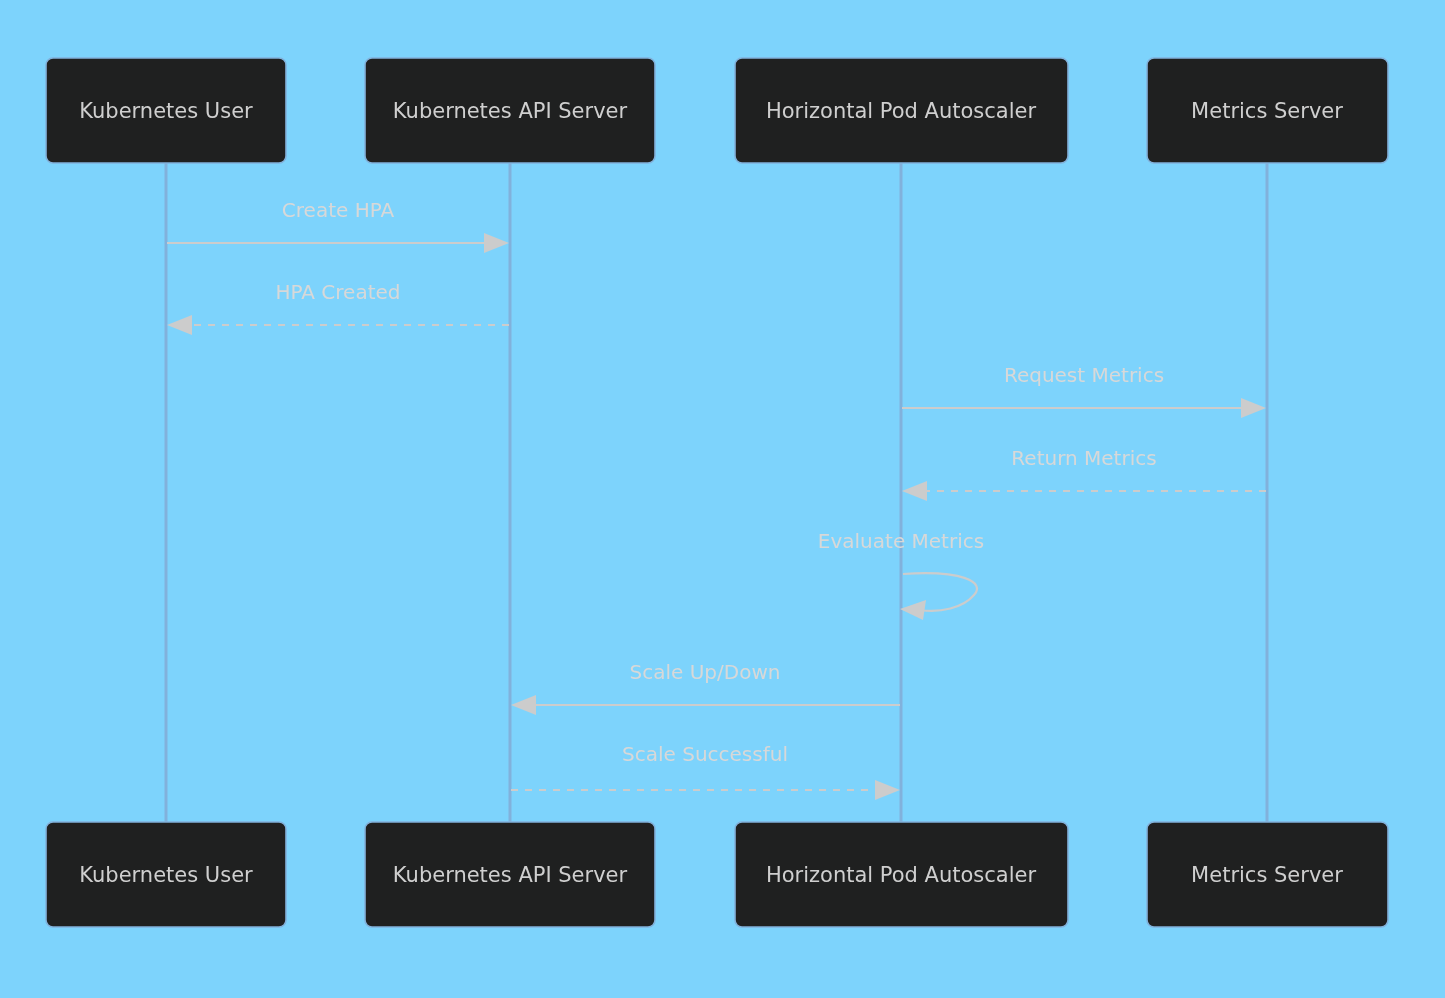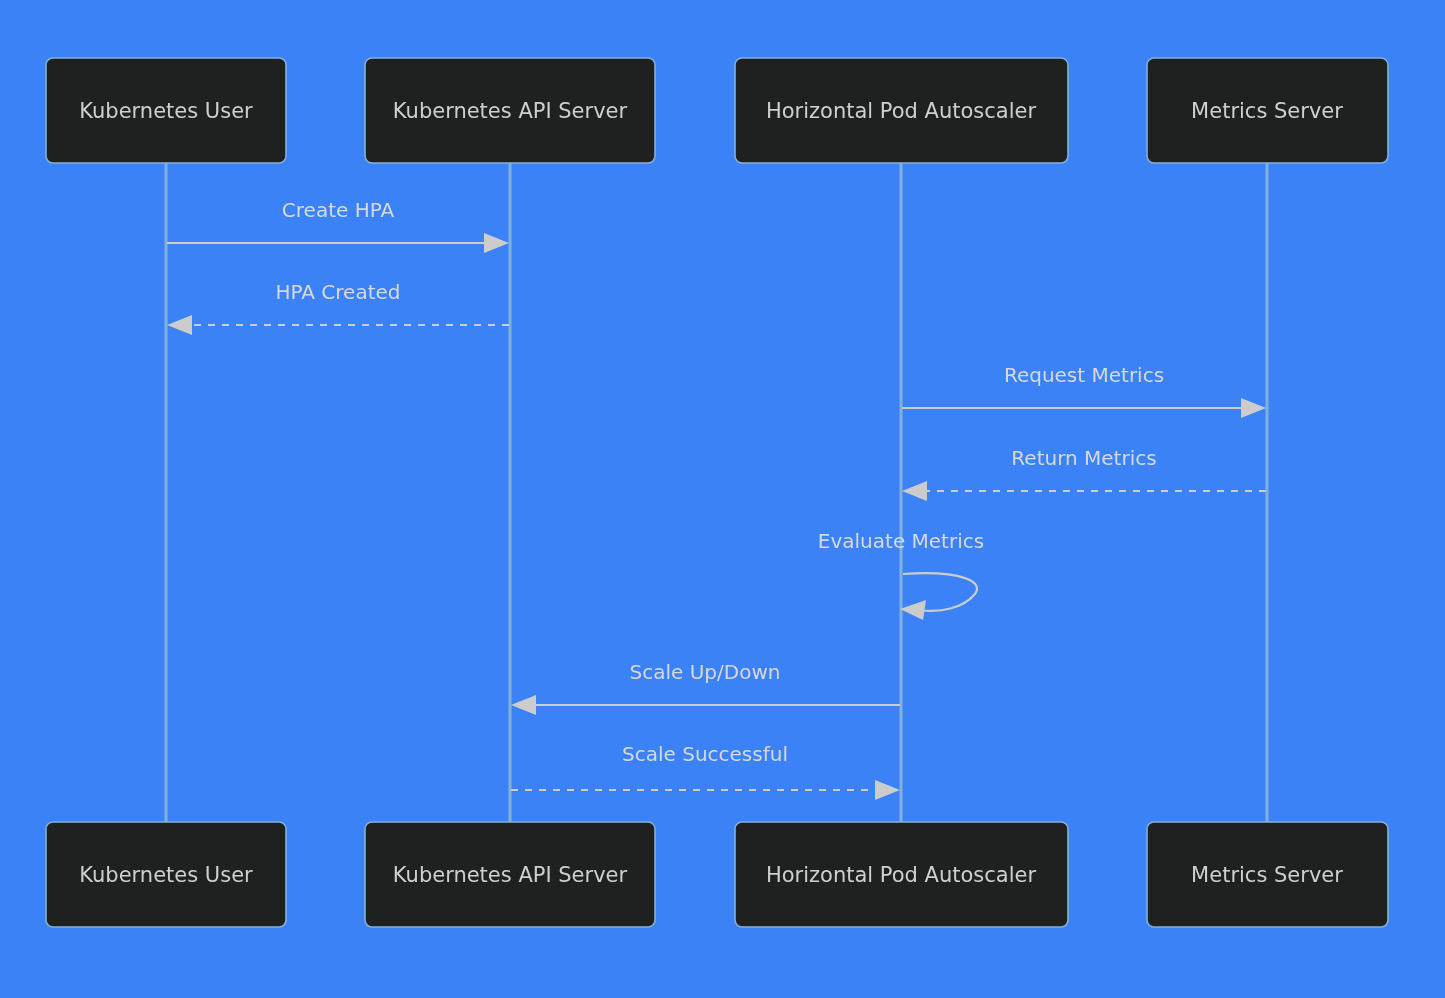--- a/index.html
+++ b/index.html
@@ -11,21 +11,21 @@
   body {
     width: 1445px;
     height: 998px;
     overflow: hidden;
     font-family: "DejaVu Sans", "Liberation Sans", sans-serif;
   }
   #diagram-root {
     position: relative;
     width: 1445px;
     height: 998px;
-    background: #3b82f6;
+    background: #7dd3fc;
   }
   svg#seq-svg {
     position: absolute;
     left: 0;
     top: 0;
     width: 1445px;
     height: 998px;
     display: block;
   }
   .actor-box-rect {

